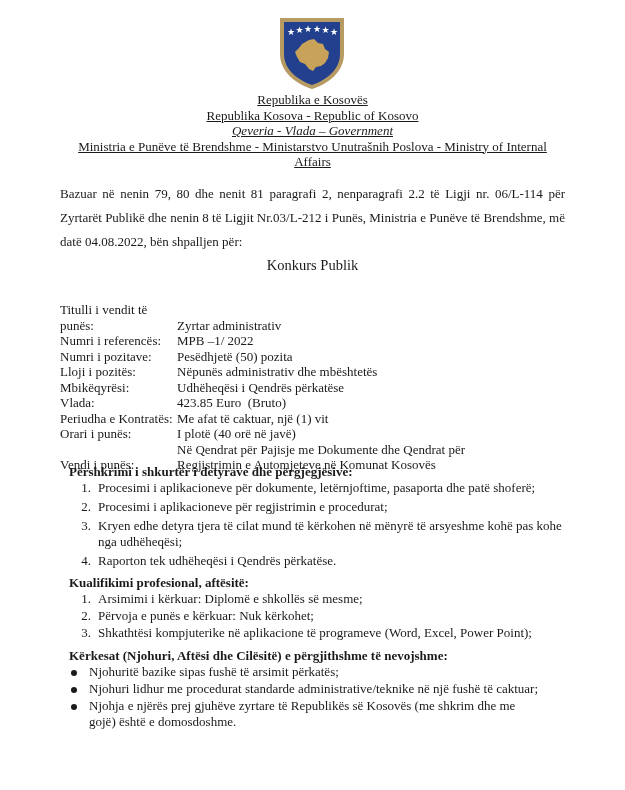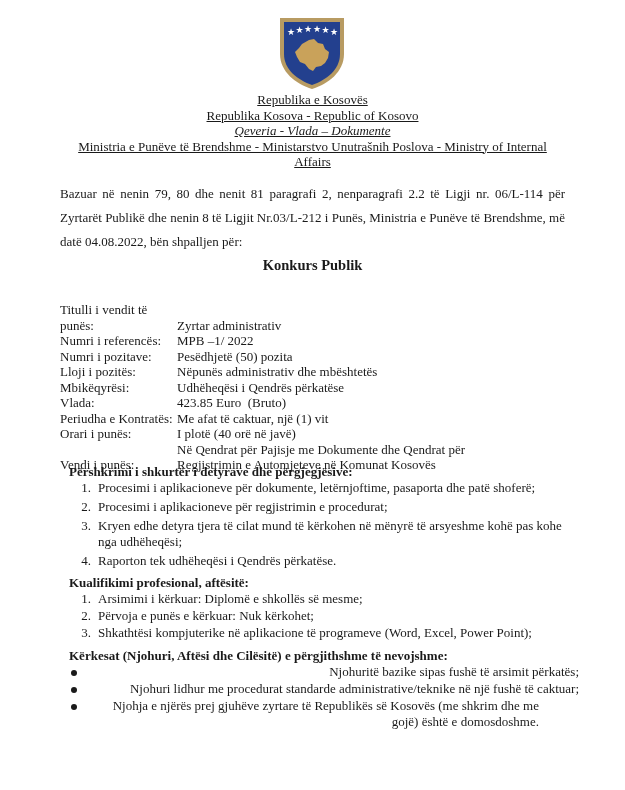--- a/index.html
+++ b/index.html
@@ -5,32 +5,32 @@
     html, body { margin: 0; padding: 0; background: #ffffff; }
     body {
       width: 625px; height: 790px; position: relative; overflow: hidden;
       font-family: "Liberation Serif", serif; color: #1a1a1a; font-size: 13px;
     }
     .emblem { position: absolute; left: 276px; top: 14px; width: 72px; height: 76px; }
     .header { position: absolute; left: 60px; width: 505px; top: 92px; text-align: center; line-height: 15.5px; font-size: 13px; text-decoration: underline; }
     .header .italic { font-style: italic; }
     .intro { position: absolute; left: 60px; width: 505px; top: 182px; line-height: 24px; text-align: justify; }
     .intro p { margin: 0; }
-    .title { position: absolute; left: 0; width: 625px; top: 257px; text-align: center; font-weight: bold; font-size: 14.5px; }
+    .title { position: absolute; left: 0; width: 625px; top: 257px; text-align: center; font-weight: normal; font-size: 14.5px; }
     .details { position: absolute; left: 60px; top: 302px; width: 520px; line-height: 15.5px; }
     .drow { display: flex; align-items: flex-end; }
     .dlabel { width: 117px; flex: none; }
     .dval { flex: 1; }
     .section { position: absolute; left: 60px; width: 510px; margin-left: 9px; }
     .section h3 { margin: 0; font-size: 13px; font-weight: bold; line-height: 16px; }
     ol.num { margin: 0; padding: 0; list-style: none; }
     ol.num li { display: flex; line-height: 16px; margin-bottom: 3px; }
     ol.num li .n { width: 29px; flex: none; text-align: right; padding-right: 7px; box-sizing: border-box; }
     ol.num li .t { flex: 1; }
-    ul.bul { margin: 0; padding: 0; list-style: none; text-align: right; }
+    ul.bul { margin: 0; padding: 0; list-style: none; }
     ul.bul li { display: flex; line-height: 16px; margin-bottom: 1px; }
     ul.bul li .b { width: 20px; flex: none; position: relative; }
     ul.bul li .b::before { content: ""; position: absolute; left: 2px; top: 6px; width: 6px; height: 6px; border-radius: 50%; background: #1a1a1a; }
     ul.bul li .t { flex: 1; }
   </style>
 </head>
 <body>
 
 <div class="emblem">
   <svg width="72" height="76" viewBox="0 0 72 76">
@@ -44,21 +44,21 @@
       <text x="45.5" y="19" font-size="9" font-family="DejaVu Sans, sans-serif">★</text>
       <text x="54" y="21" font-size="9" font-family="DejaVu Sans, sans-serif">★</text>
     </g>
     <path d="M33 26 L38 25 L42 29 L47 30 L49 35 L53 38 L52 44 L49 49 L45 52 L40 53 L37 57 L33 55 L29 50 L24 48 L21 43 L19 38 L23 34 L26 30 Z" fill="#c9a25a"></path>
   </svg>
 </div>
 
 <div class="header">
   <div>Republika e Kosovës</div>
   <div>Republika Kosova - Republic of Kosovo</div>
-  <div class="italic">Qeveria - Vlada – Dokumente</div>
+  <div class="italic">Qeveria - Vlada – Government</div>
   <div>Ministria e Punëve të Brendshme - Ministarstvo Unutrašnih Poslova - Ministry of Internal Affairs</div>
 </div>
 
 <div class="intro">
   <p>Bazuar në nenin 79, 80 dhe nenit 81 paragrafi 2, nenparagrafi 2.2 të Ligji nr. 06/L-114 për Zyrtarët Publikë dhe nenin 8 të Ligjit Nr.03/L-212 i Punës, Ministria e Punëve të Brendshme, më datë 04.08.2022, bën shpalljen për:</p>
 </div>
 
 <div class="title">Konkurs Publik</div>
 
 <div class="details">

